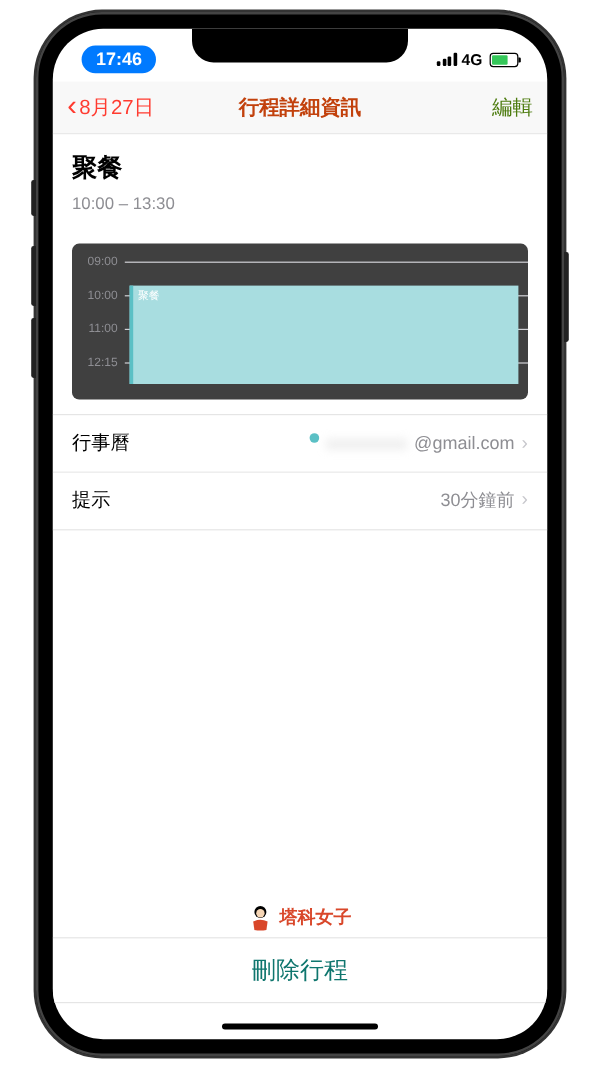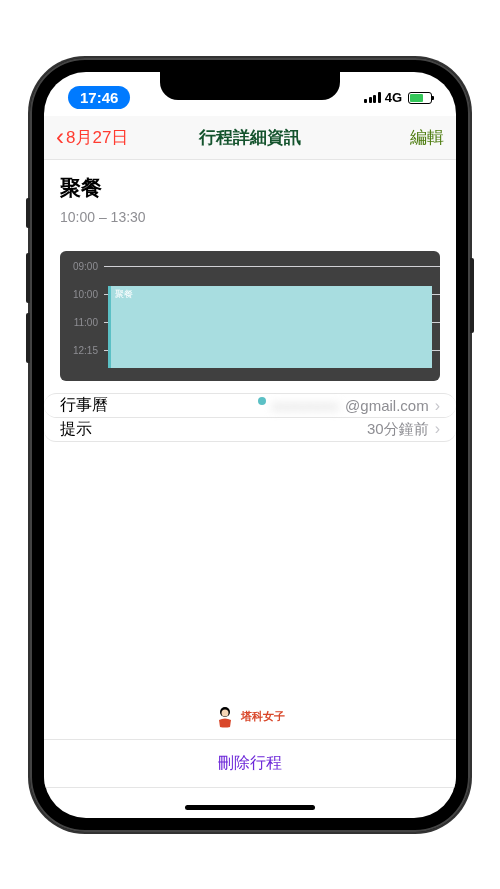--- a/index.html
+++ b/index.html
@@ -11,21 +11,21 @@
     body {
       width: 500px;
       height: 889px;
       background: #fff;
       display: flex;
       align-items: center;
       justify-content: center;
     }
     .phone-frame {
       width: 440px;
-      height: 774px;
+      height: 870px;
       background: #000;
       border-radius: 55px;
       padding: 14px;
       position: relative;
       box-shadow: 0 0 0 2px #333, inset 0 0 0 2px #444;
     }
     .phone-screen {
       width: 100%;
       height: 100%;
       background: #fff;
@@ -146,21 +146,21 @@
       min-width: 80px;
     }
     .nav-back-chevron {
       font-size: 24px;
       line-height: 1;
       margin-right: 2px;
     }
     .nav-title {
       font-size: 17px;
       font-weight: 600;
-      color: #14532d;
+      color: #c2410c;
       position: absolute;
       left: 50%;
       transform: translateX(-50%);
     }
     .nav-edit {
       color: #4d7c0f;
       font-size: 17px;
       cursor: pointer;
       min-width: 80px;
       text-align: right;
@@ -221,25 +221,24 @@
       color: #fff;
       padding: 2px 4px;
     }
     .row-list {
       margin-top: 8px;
     }
     .list-row {
       display: flex;
       align-items: center;
       justify-content: space-between;
-      padding: 1px 16px;
+      padding: 13px 16px;
       border-bottom: 0.5px solid #e5e5e5;
       background: #fff;
       cursor: pointer;
-      border-radius: 23px;
     }
     .list-row:first-child {
       border-top: 0.5px solid #e5e5e5;
     }
     .row-label {
       font-size: 16px;
       color: #000;
     }
     .row-value {
       display: flex;
@@ -263,42 +262,42 @@
       color: #ccc;
     }
     .watermark {
       position: absolute;
       bottom: 90px;
       left: 50%;
       transform: translateX(-50%);
       display: flex;
       align-items: center;
       gap: 6px;
-      font-size: 11px;
+      font-size: 15px;
       font-weight: 600;
       color: #d9472a;
     }
     .watermark-icon {
       width: 20px;
       height: 22px;
     }
     .delete-section {
       position: absolute;
       bottom: 30px;
       left: 0;
       right: 0;
       border-top: 0.5px solid #e5e5e5;
       border-bottom: 0.5px solid #e5e5e5;
       background: #fff;
     }
     .delete-button {
       text-align: center;
       padding: 13px;
-      color: #6d28d9;
-      font-size: 16px;
+      color: #0f766e;
+      font-size: 20px;
       cursor: pointer;
     }
     .home-indicator {
       position: absolute;
       bottom: 8px;
       left: 50%;
       transform: translateX(-50%);
       width: 130px;
       height: 5px;
       background: #000;

